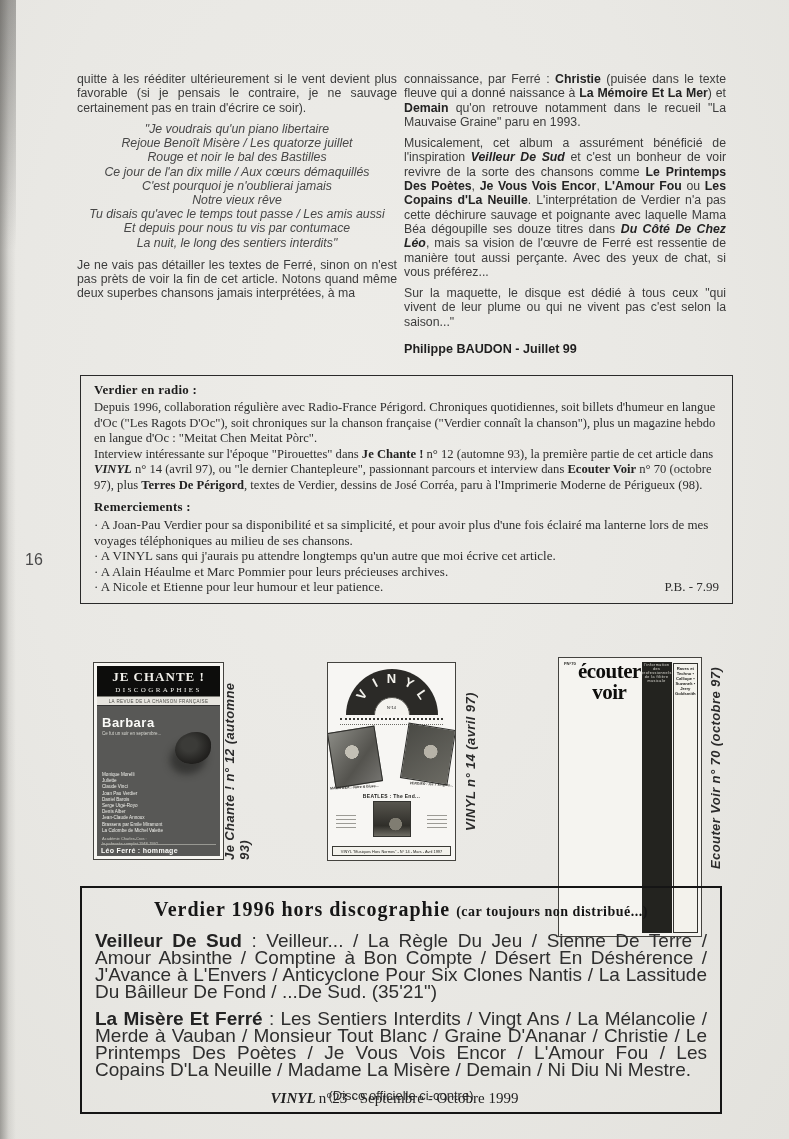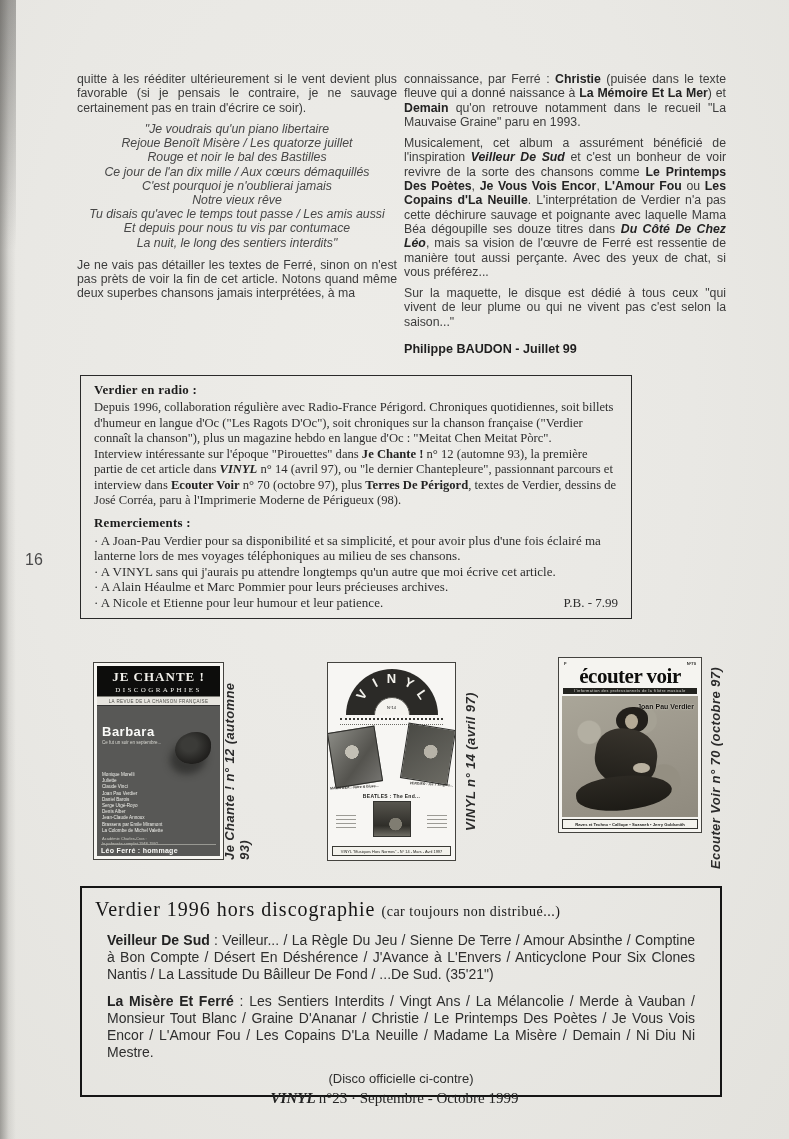--- a/index.html
+++ b/index.html
@@ -15,42 +15,42 @@
   .col-left{position:absolute;left:77px;top:72px;width:320px;}
   .col-right{position:absolute;left:404px;top:72px;width:322px;}
   .body-p{font-size:12.3px;line-height:14.3px;text-align:justify;margin:0 0 7px;color:#3c3c3c;}
   .poem{font-size:12.3px;line-height:14.2px;font-style:italic;text-align:center;
         white-space:pre-line;margin:2px 0 8px;color:#474747;}
   .byline{font-size:12.6px;font-weight:bold;margin-top:13px;color:#1f1f1f;padding-right:4px;}
   .page-num{position:absolute;left:25px;top:551px;font-size:16px;color:#4a4a4a;}
   
   .comic{font-family:cursive;}
   
-  .info-box{position:absolute;left:80px;top:375px;width:552px;box-sizing:border-box;
+  .info-box{position:absolute;left:80px;top:375px;width:653px;box-sizing:border-box;
         border:1.5px solid #2a2a2a;padding:7px 13px 8px;}
   .info-h{font-weight:bold;font-size:12.9px;margin:7px 0 2px;color:#1c1c1c;letter-spacing:.3px;}
   .info-h.first{margin-top:0;}
   .info-p{font-size:12.6px;line-height:15.5px;margin:0;color:#2d2d2d;text-align:left;}
   .merci-item{font-size:13px;line-height:15.5px;color:#2d2d2d;}
   .merci-last{display:flex;justify-content:space-between;}
   .pb{white-space:nowrap;padding-left:12px;color:#2d2d2d;}
   
   .figframe{position:absolute;box-sizing:border-box;border:1px solid #44433f;background:#f7f6f2;padding:3px;}
   .figcap{position:absolute;display:flex;align-items:center;justify-content:center;
         writing-mode:vertical-rl;transform:rotate(180deg);font-size:13px;font-weight:bold;
         font-style:italic;color:#2b2b2b;letter-spacing:.4px;width:22px;}
   
   .fig1{left:93px;top:662px;width:131px;height:198px;}
   .cover1{width:100%;height:100%;background:#585856;display:flex;flex-direction:column;overflow:hidden;}
   .c1-band1{background:#0d0d0c;color:#f0efea;text-align:center;padding:3px 0 2px;font-family:"Liberation Serif", serif;}
   .c1-title{font-size:13px;font-weight:bold;letter-spacing:1px;}
   .c1-sub{font-size:7px;letter-spacing:2.4px;margin-top:1px;}
   .c1-band2{background:#e6e4de;color:#4a4a46;font-size:4.5px;text-align:center;padding:1.5px 0;
         letter-spacing:.4px;border-top:1px solid #7a7a74;border-bottom:1px solid #333;}
-  .c1-body{flex:1;position:relative;padding:18px 5px;}
+  .c1-body{flex:1;position:relative;padding:9px 5px;}
   .c1-barbara{font-size:13px;font-weight:bold;color:#fafaf7;letter-spacing:.5px;}
   .c1-tag{font-size:4.5px;color:#d8d8d2;margin-top:1px;}
   .c1-face{position:absolute;right:9px;top:26px;width:36px;height:32px;border-radius:60% 40% 55% 45%;
         background:radial-gradient(ellipse at 40% 40%, #3b3b38 25%, #201f1d 70%);
         box-shadow:-5px 10px 7px rgba(28,28,26,.55);}
   .c1-names{position:absolute;left:5px;top:66px;font-size:4.6px;line-height:6.2px;color:#efefea;white-space:pre-line;}
   .c1-academy{position:absolute;left:5px;top:130px;font-size:4px;line-height:5.2px;color:#ccccc5;white-space:pre-line;}
   .c1-footer{position:absolute;left:4px;right:4px;bottom:2px;border-top:.5px solid #989892;
         padding-top:2px;font-size:7px;font-weight:bold;color:#fbfbf8;letter-spacing:.3px;}
   .cap1{left:226px;top:662px;height:198px;}
@@ -82,21 +82,21 @@
         background:radial-gradient(circle at 60% 65%, #807d72 0 20%, rgba(0,0,0,0) 21%),
                    linear-gradient(#57554e,#2f2e29 70%, #6e6c63);border:1px solid #33332f;}
   .micro{position:absolute;width:20px;height:13px;opacity:.75;
         background:repeating-linear-gradient(to bottom,#7e7d76 0 1px, rgba(0,0,0,0) 1px 4px);}
   .microL{left:8px;top:152px;}
   .microR{right:8px;top:152px;}
   .c2-bottom{position:absolute;left:4px;right:4px;bottom:4px;border:1px solid #3a3a35;
         text-align:center;font-size:3.9px;padding:1.5px 1px;color:#23231f;background:#f3f2ec;}
   .cap2{left:459px;top:662px;height:199px;}
   
-  .fig3{left:558px;top:657px;width:144px;height:176px;display:flex;flex-direction:column;background:#f5f4f0;}
+  .fig3{left:558px;top:657px;width:144px;height:280px;display:flex;flex-direction:row;background:#f5f4f0;}
   .c3-topline{font-size:4.2px;color:#2a2a27;display:flex;justify-content:space-between;padding:0 2px;font-weight:bold;}
   .c3-title{font-family:"Liberation Serif", serif;font-weight:bold;font-size:21px;letter-spacing:-.5px;
         color:#0e0e0c;line-height:21px;text-align:center;}
   .c3-subline{margin:1px 1px 0;font-size:3.6px;color:#e0dfd8;text-align:center;padding:1px 0;
         background:#23231f;letter-spacing:.5px;}
   .c3-photo{flex:1;position:relative;margin-top:2px;overflow:hidden;
         background:radial-gradient(circle at 20% 30%, #b3afa2 0 8%, rgba(0,0,0,0) 9%),
                    radial-gradient(circle at 75% 70%, #948f82 0 12%, rgba(0,0,0,0) 13%),
                    radial-gradient(circle at 60% 20%, #a5a194 0 10%, rgba(0,0,0,0) 11%),
                    linear-gradient(160deg,#aaa699 0%, #9b968a 55%, #8f8a7e 100%);}
@@ -108,24 +108,24 @@
         background:linear-gradient(#37332c,#211f1a);border-radius:42% 46% 40% 46%;}
   .c3-hand{position:absolute;left:52%;top:55%;width:17px;height:10px;background:#b9b1a0;border-radius:50%;}
   .c3-legs{position:absolute;left:10%;bottom:6%;width:96px;height:34px;transform:rotate(-6deg);
         background:linear-gradient(#2c2923,#1d1b16);border-radius:45% 55% 50% 50%;}
   .c3-bottom{margin-top:2px;border:1px solid #33332f;text-align:center;font-size:4.2px;
         font-weight:bold;color:#1d1d1a;padding:1.5px 0;background:#f3f2ec;}
   .cap3{left:704px;top:657px;height:221px;}
   
   .bottom-box{position:absolute;left:80px;top:886px;width:642px;box-sizing:border-box;
         border:2px solid #151515;padding:8px 13px 7px;}
-  .bb-title{font-weight:normal;color:#161616;margin:2px 0 11px;}
+  .bb-title{text-align:center;font-weight:bold;color:#161616;margin:2px 0 11px;}
   .bb-title-main{font-size:20px;letter-spacing:1px;}
   .bb-title-paren{font-size:14px;letter-spacing:.5px;}
-  .bb-p{font-size:14px;line-height:17px;text-align:justify;margin:0 12px 10px;color:#2e2e2e;}
+  .bb-p{font-size:19px;line-height:17px;text-align:justify;margin:0 0 10px;color:#2e2e2e;}
   .bb-note{text-align:center;font-size:13px;margin:2px 0 2px;color:#2e2e2e;}
   
   .footer{position:absolute;left:0;right:0;top:1090px;text-align:center;font-size:15px;color:#232323;}
 </style>
 </head>
 <body>
 
 <div class="page">
   <div class="scan-edge"></div>
 

